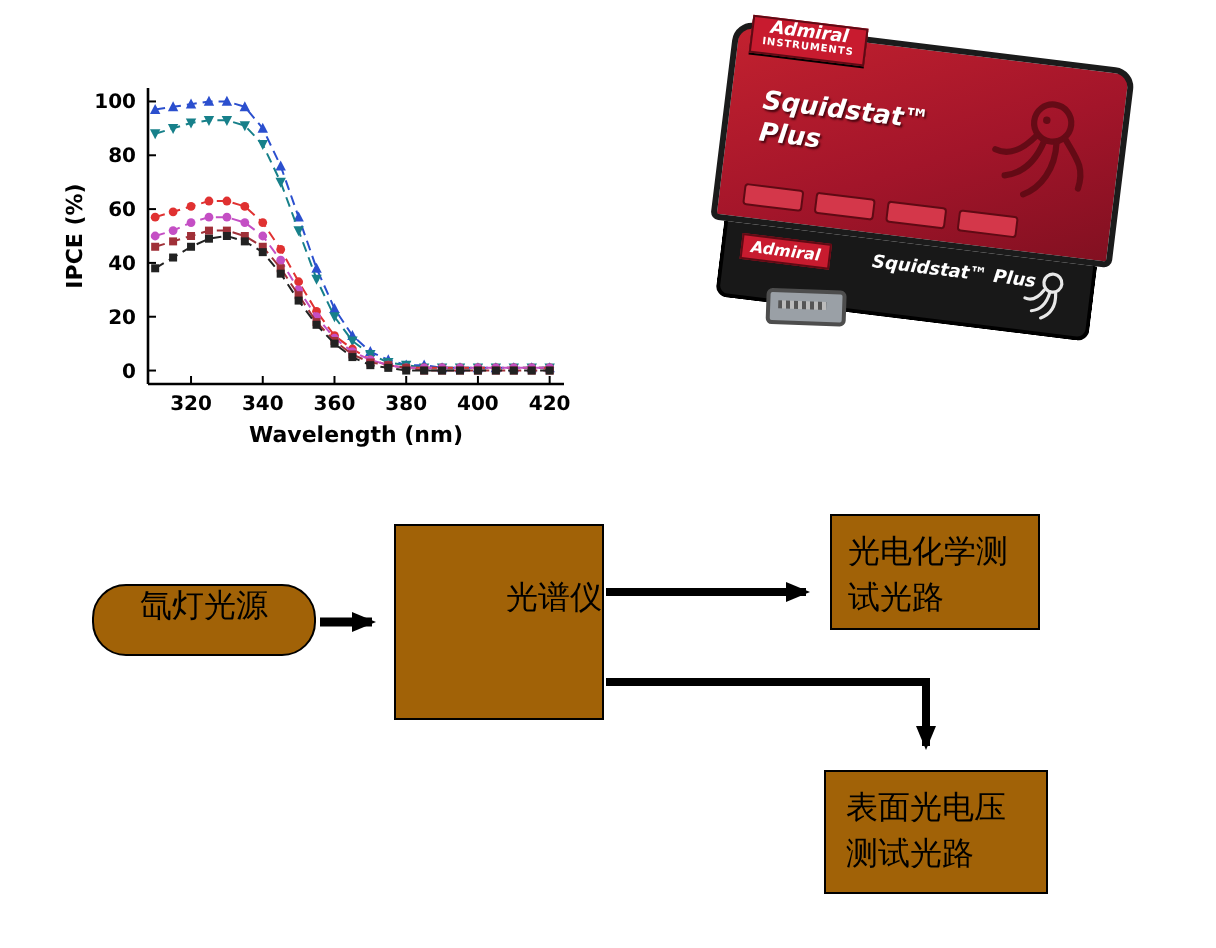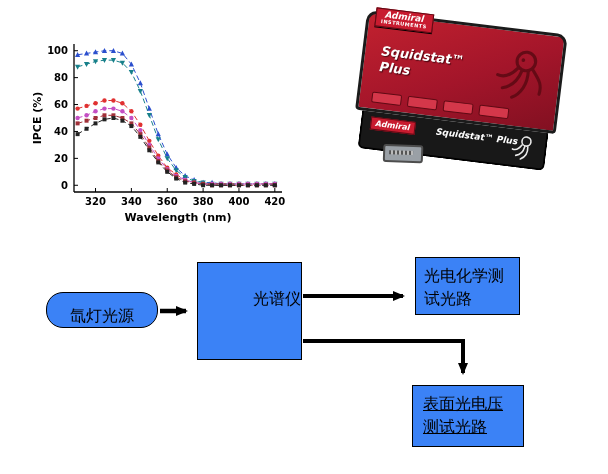--- a/index.html
+++ b/index.html
@@ -30,26 +30,26 @@
       font-size:8px;font-weight:bold;font-style:italic;padding:1px 4px;border:1px solid #5f0a14;}
   .front-model{position:absolute;left:74px;top:7px;color:#ffffff;font-size:9px;
       font-weight:bold;font-style:italic;white-space:nowrap;}
   .front-squid{position:absolute;right:6px;top:4px;width:30px;height:28px;opacity:.9;}
   .connector{position:absolute;left:24px;bottom:-11px;width:36px;height:14px;background:#9aa0a6;
       border:2px solid #4d4d4d;border-radius:3px;transform:rotate(-5deg);}
   .connector:before{content:"";position:absolute;left:4px;top:4px;width:24px;height:4px;
       background:repeating-linear-gradient(90deg,#555 0 2px,#bbb 2px 4px);}
 
   
-  .flow-box{position:absolute;box-sizing:border-box;border:1.5px solid #000;background:#3b82f6;
+  .flow-box{position:absolute;box-sizing:border-box;border:1.5px solid #000;background:#a16207;
       font-size:16px;color:#000;}
-  #box-lamp{left:46px;top:292px;width:112px;height:36px;display:flex;align-items:flex-end;justify-content:center;border-radius:17px;}
+  #box-lamp{left:46px;top:292px;width:112px;height:36px;display:flex;align-items:flex-start;justify-content:center;border-radius:17px;}
   #box-spec{left:197px;top:262px;width:105px;height:98px;display:flex;justify-content:flex-end;padding-top:26px;}
   #box-pec{left:415px;top:257px;width:105px;height:58px;padding:6px 8px;line-height:1.45;}
-  #box-spv{left:412px;top:385px;width:112px;height:62px;padding:6px 10px;line-height:1.45;text-decoration:underline;}
+  #box-spv{left:412px;top:385px;width:112px;height:62px;padding:6px 10px;line-height:1.45;}
   .flow-arrows{position:absolute;left:0;top:0;pointer-events:none;}
 </style>
 </head>
 <body>
 
 <div class="page">
 
   <div class="chart-wrap">
     <svg id="ipce-chart" width="262" height="208">
         <line x1="44" y1="14" x2="44" y2="162" stroke="#000" stroke-width="1.3"></line>

